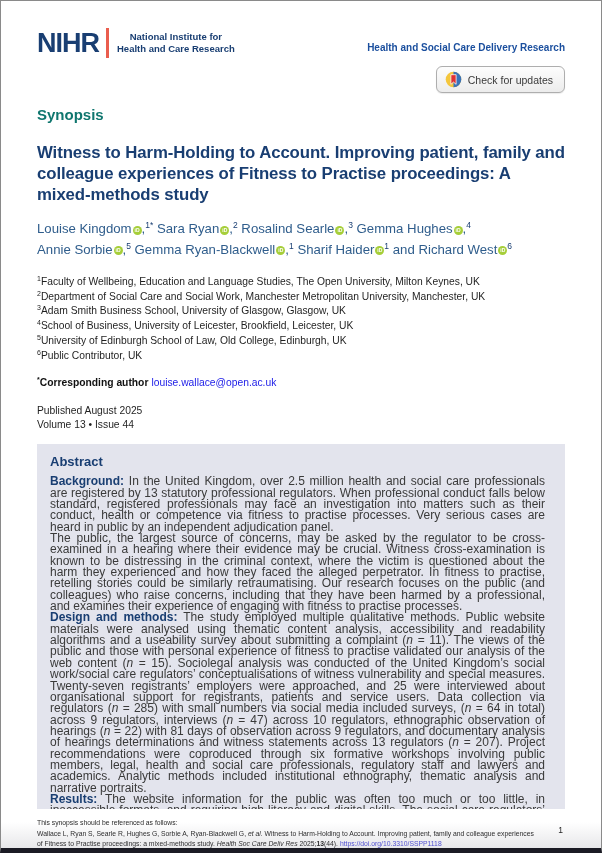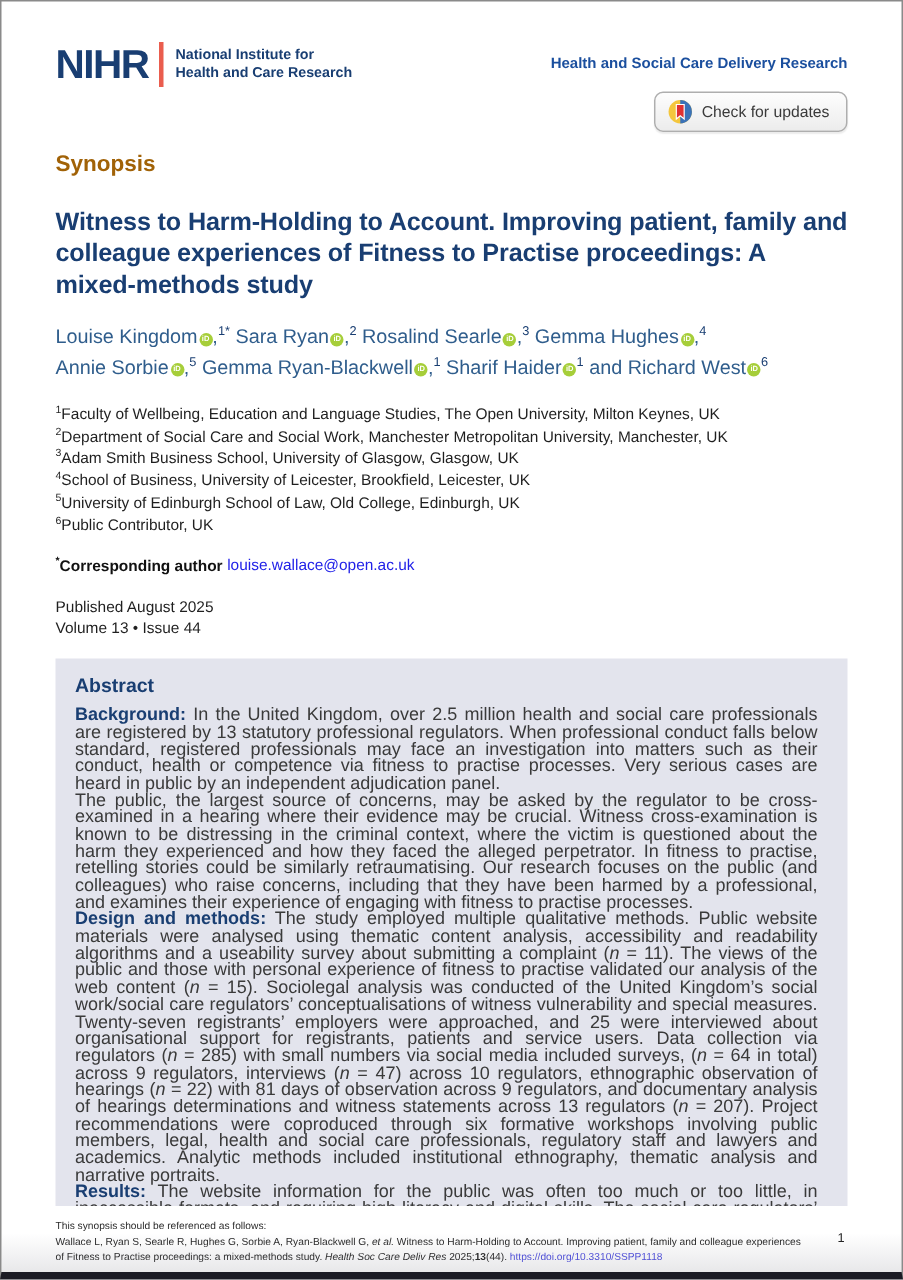--- a/index.html
+++ b/index.html
@@ -20,38 +20,38 @@
   .page::after {
     content: "";
     position: absolute; left: 0; right: 0; bottom: 0; height: 26px;
     background: linear-gradient(to bottom, rgba(90,90,105,0) 0%, rgba(90,90,105,0.14) 100%);
     pointer-events: none;
   }
   .content { padding: 0 36px; }
 
   
   .header-row { display: flex; justify-content: space-between; align-items: flex-start; margin-top: 27px; }
-  .nihr-logo { display: flex; align-items: center; }
+  .nihr-logo { display: flex; align-items: center; text-align: center; }
   .nihr-word { font-size: 27px; font-weight: bold; color: #193e72; letter-spacing: -1px; line-height: 1; }
   .nihr-bar { width: 3px; height: 30px; background: #ea5d4e; margin: 0 8px 0 7px; }
   .nihr-sub { font-size: 9.5px; font-weight: bold; color: #193e72; line-height: 1.3; }
   .header-right { text-align: right; }
-  .journal-title { font-size: 10px; font-weight: bold; color: #1b4f9e; margin-top: 9px; }
+  .journal-title { font-size: 10px; font-weight: bold; color: #1b4f9e; margin-top: 14px; }
   .check-btn {
     display: inline-flex; align-items: center; gap: 6px;
     margin-top: 13px; padding: 4px 11px 4px 8px;
     border: 1px solid #aeaeae; border-radius: 6px;
     background: linear-gradient(to bottom, #fdfdfd 0%, #ececec 100%);
     box-shadow: 0 1px 1px rgba(0,0,0,0.08);
     font-size: 10.5px; color: #3a3a3a; cursor: pointer;
   }
   .check-btn svg { display: block; }
 
   
-  .article-type { margin-top: 13px; font-size: 15px; font-weight: bold; color: #a16207; }
+  .article-type { margin-top: 13px; font-size: 15px; font-weight: bold; color: #0f766e; }
   .paper-title {
     margin-top: 19px; font-size: 16.8px; font-weight: bold; color: #193e72;
     line-height: 1.26; letter-spacing: -0.1px; max-width: 540px;
   }
 
   
   .author-list { margin-top: 14px; font-size: 13.2px; color: #2f5d8c; line-height: 1.42; }
   .author-line .aname { color: #2f5d8c; }
   .author-list sup { font-size: 8.5px; color: #193e72; }
   .orcid {

